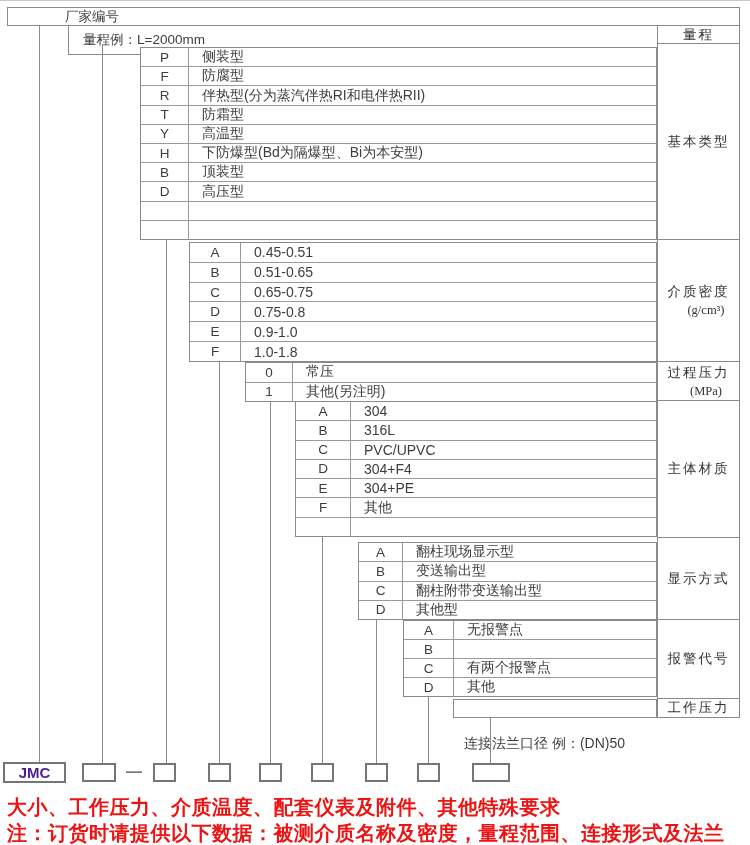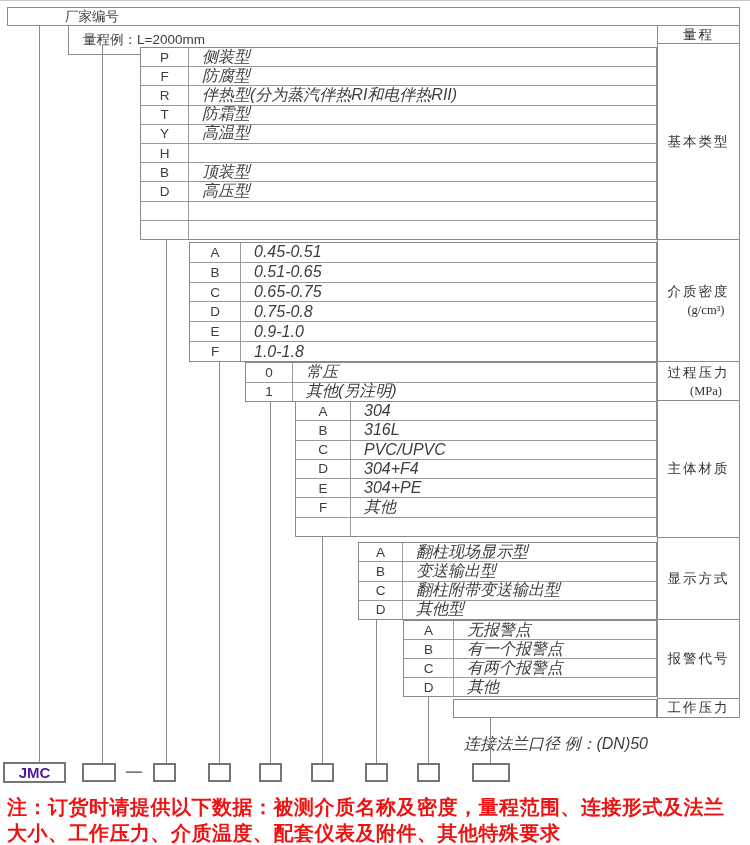--- a/index.html
+++ b/index.html
@@ -11,21 +11,21 @@
         display:flex;align-items:center;font-size:13.5px;background:#fff;white-space:nowrap;}
   #row1{left:7px;top:7px;width:733px;height:19px;padding-left:57px;}
   #row2{left:68px;top:25px;width:590px;height:30px;padding-left:14px;}
 
   .tbl{position:absolute;box-sizing:border-box;border:1px solid #8a8a8a;
        display:flex;flex-direction:column;background:#fff;}
   .trow{flex:1;display:flex;min-height:0;}
   .trow + .trow{border-top:1px solid #9a9a9a;}
   .code{box-sizing:border-box;border-right:1px solid #9a9a9a;display:flex;
         align-items:center;justify-content:center;font-size:13.5px;}
-  .desc{flex:1;display:flex;align-items:center;padding-left:13px;font-size:16px;white-space:nowrap;font-style:italic;}
+  .desc{flex:1;display:flex;align-items:center;padding-left:13px;font-size:14px;white-space:nowrap;}
 
   #t-basic{left:140px;top:47px;width:517px;height:193px;}   #t-basic .code{width:48px;}
   #t-density{left:189px;top:242px;width:468px;height:120px;}#t-density .code{width:51px;}
   #t-pressure{left:245px;top:362px;width:412px;height:40px;}#t-pressure .code{width:47px;}
   #t-material{left:295px;top:401px;width:362px;height:136px;}#t-material .code{width:55px;}
   #t-display{left:358px;top:542px;width:299px;height:78px;} #t-display .code{width:44px;}
   #t-alarm{left:403px;top:620px;width:254px;height:77px;}   #t-alarm .code{width:50px;}
   #t-flange{left:453px;top:699px;width:204px;height:19px;}  #t-flange .desc{padding-left:10px;margin-top:44px;}
 
   .labelcol{position:absolute;left:657px;top:25px;width:83px;height:693px;box-sizing:border-box;
@@ -88,20 +88,21 @@
     <div class="trow">
       <div class="code">T</div>
       <div class="desc">防霜型</div>
     </div>
     <div class="trow">
       <div class="code">Y</div>
       <div class="desc">高温型</div>
     </div>
     <div class="trow">
       <div class="code">H</div>
+      <div class="desc">下防爆型(Bd为隔爆型、Bi为本安型)</div>
     </div>
     <div class="trow">
       <div class="code">B</div>
       <div class="desc">顶装型</div>
     </div>
     <div class="trow">
       <div class="code">D</div>
       <div class="desc">高压型</div>
     </div>
     <div class="trow">
@@ -202,21 +203,20 @@
     </div>
   </div>
 
   <div class="tbl" id="t-alarm">
     <div class="trow">
       <div class="code">A</div>
       <div class="desc">无报警点</div>
     </div>
     <div class="trow">
       <div class="code">B</div>
-      <div class="desc">有一个报警点</div>
     </div>
     <div class="trow">
       <div class="code">C</div>
       <div class="desc">有两个报警点</div>
     </div>
     <div class="trow">
       <div class="code">D</div>
       <div class="desc">其他</div>
     </div>
   </div>
@@ -273,16 +273,16 @@
   <div class="dash">—</div>
   <div class="cbox" id="b3"></div>
   <div class="cbox" id="b4"></div>
   <div class="cbox" id="b5"></div>
   <div class="cbox" id="b6"></div>
   <div class="cbox" id="b7"></div>
   <div class="cbox" id="b8"></div>
   <div class="cbox" id="b9"></div>
 
   <div class="note">
+    <div>大小、工作压力、介质温度、配套仪表及附件、其他特殊要求</div>
     <div>注：订货时请提供以下数据：被测介质名称及密度，量程范围、连接形式及法兰</div>
-    <div>大小、工作压力、介质温度、配套仪表及附件、其他特殊要求</div>
   </div>
 </div>
 
 </body></html>

